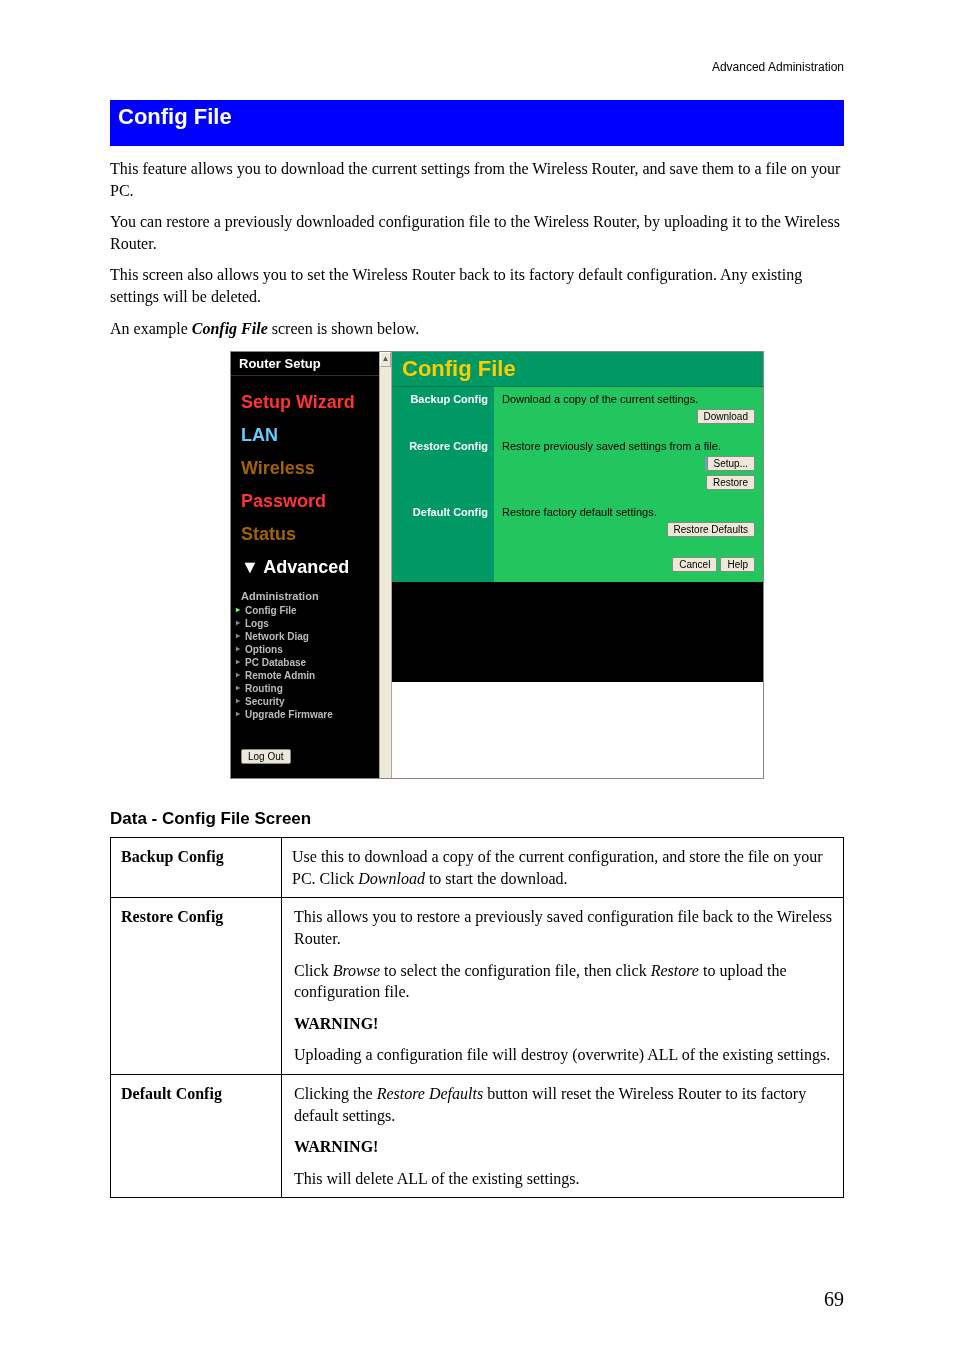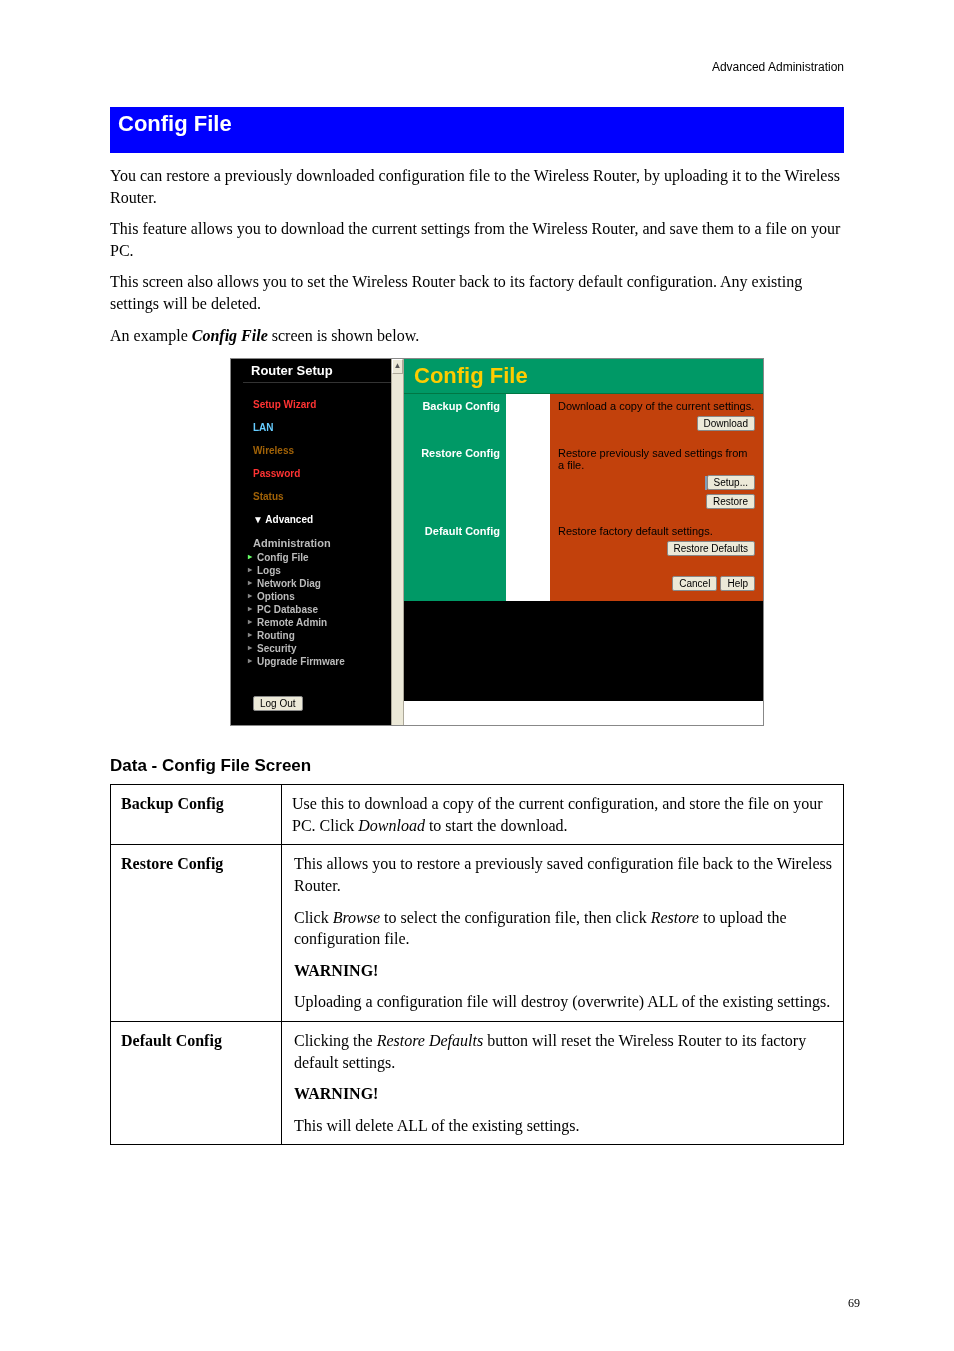--- a/index.html
+++ b/index.html
@@ -15,21 +15,21 @@
     margin: 0 auto;
     padding: 60px 110px 50px 110px;
     box-sizing: border-box;
     position: relative;
   }
   .top-header {
     text-align: right;
     font-family: Arial, Helvetica, sans-serif;
     font-size: 12px;
     color: #000;
-    margin-bottom: 33px;
+    margin-bottom: 26px;
   }
   .section-bar {
     background: #0000ff;
     color: #fff;
     font-family: Arial, Helvetica, sans-serif;
     font-size: 22px;
     font-weight: bold;
     padding: 4px 8px;
     display: inline-block;
     margin-bottom: 12px;
@@ -51,21 +51,21 @@
     font-size: 11px;
     border: 1px solid #888;
     display: flex;
     box-sizing: border-box;
   }
   .ss-sidebar {
     width: 148px;
     background: #000;
     color: #fff;
     position: relative;
-    padding: 0 0 14px 12px;
+    padding: 0 0 14px 0;
   }
   .ss-sidebar-header {
     background: #000;
     color: #fff;
     font-weight: bold;
     font-size: 13px;
     padding: 4px 8px;
     border-bottom: 1px solid #333;
   }
   .ss-scrollhint {
@@ -89,21 +89,21 @@
     text-align:center;
     color:#555;
   }
   .ss-nav {
     padding: 10px 0;
   }
   .ss-nav-link {
     display:block;
     padding: 6px 10px 6px 10px;
     font-weight:bold;
-    font-size: 10px;
+    font-size: 18px;
     cursor:pointer;
   }
   .c-yellow { color:#a16207; }
   .c-red { color:#ff3333; }
   .c-cyan { color:#66ccff; }
   .c-white { color:#ffffff; }
   .c-gray { color:#bbbbbb; }
   .ss-subhead {
     color:#bbb;
     font-weight:bold;
@@ -162,25 +162,24 @@
     background:#009966;
     color:#fff;
     text-align:right;
     padding:6px 6px 6px 4px;
     font-weight:bold;
     font-size:11px;
     box-sizing:border-box;
   }
   .ss-content-col {
     flex:1;
-    background:#c2410c;
+    background:#22c55e;
     padding:6px 8px;
     font-size:11px;
     color:#000;
-    margin-left:44px;
   }
   .ss-green-spacer { width:102px; background:#009966; }
   .ss-content-col .line { margin-bottom:4px; }
   .ss-content-col .right { text-align:right; }
   .ss-input {
     border:1px solid #7f9db9;
     height:17px;
     width:170px;
     vertical-align:middle;
   }
@@ -213,38 +212,38 @@
   }
   table.data-table td.k {
     width: 150px;
     font-weight: bold;
   }
   table.data-table p { margin: 0 0 10px 2px; }
   table.data-table p:last-child { margin-bottom:0; }
   .page-num {
     position:absolute;
     bottom:40px;
-    right:94px;
-    font-size:12px;
+    right:110px;
+    font-size:20px;
   }
 </style>
 
 
 
 
 
 <div class="page">
   <div class="top-header">Advanced Administration</div>
 
   <div class="section-bar-wrap">
     <span class="section-bar">Config File</span>
   </div>
 
+  <p class="body">This feature allows you to download the current settings from the Wireless Router, and save them to a file on your PC.</p>
   <p class="body">You can restore a previously downloaded configuration file to the Wireless Router, by uploading it to the Wireless Router.</p>
-  <p class="body">This feature allows you to download the current settings from the Wireless Router, and save them to a file on your PC.</p>
   <p class="body">This screen also allows you to set the Wireless Router back to its factory default configuration. Any existing settings will be deleted.</p>
   <p class="body">
     <span>An example </span><span class="italic bold">Config File</span><span> screen is shown below.</span>
   </p>
 
   <div class="screenshot">
     <div class="ss-sidebar">
       <div class="ss-sidebar-header">Router Setup</div>
       <div class="ss-scrollhint">
         <div class="arrow-up">▲</div>

